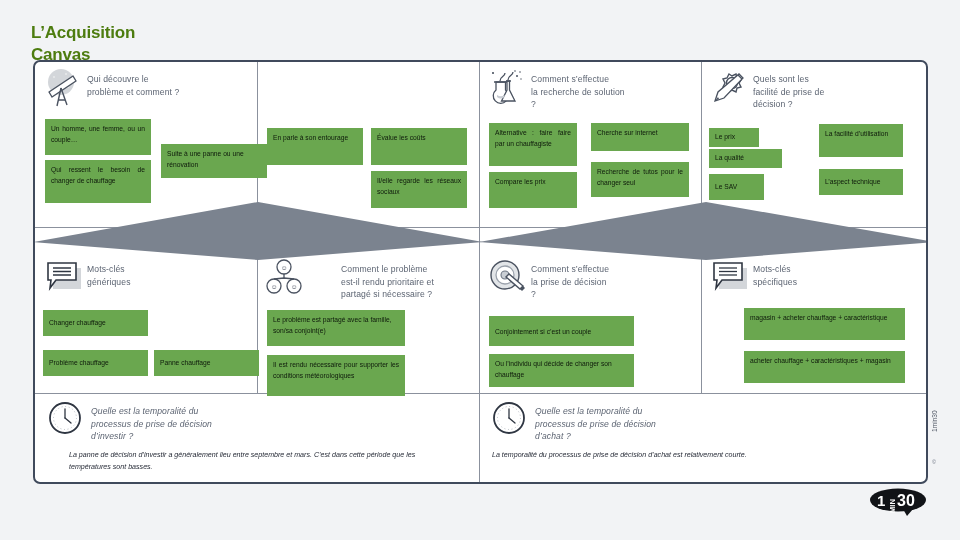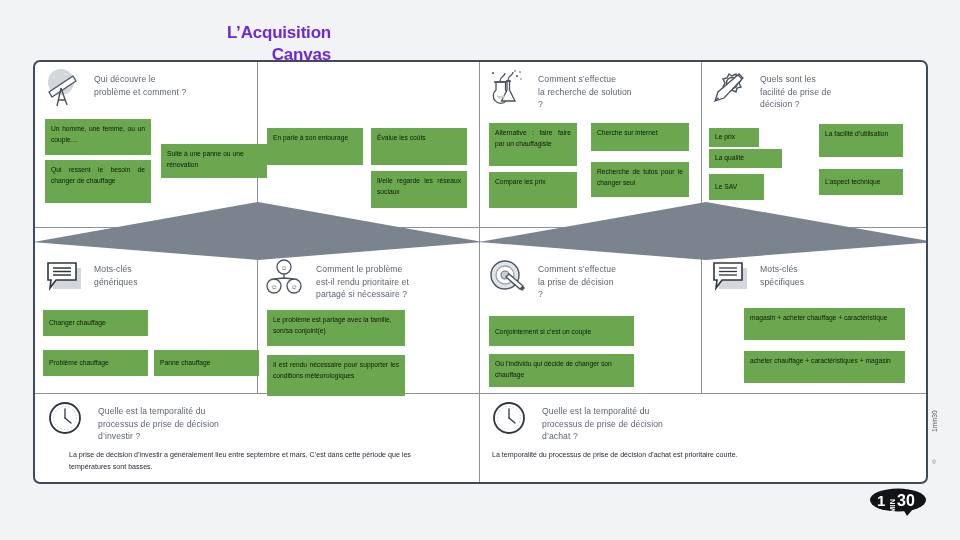--- a/index.html
+++ b/index.html
@@ -2,52 +2,51 @@
 <html><head>
 <meta charset="utf-8">
 <style>
   html,body{margin:0;padding:0;}
   body{
     width:960px;height:540px;background:#f2f3f5;
     font-family:"Liberation Sans",sans-serif;overflow:hidden;position:relative;
   }
   .page-title{
     position:absolute;left:31px;top:22px;width:300px;
-    font-size:17px;font-weight:bold;color:#6d28d9;line-height:1.28;
+    font-size:17px;font-weight:bold;color:#4d7c0f;line-height:1.28;
     letter-spacing:-0.2px;
-    text-align:right;
   }
   .canvas-frame{
     position:absolute;left:33px;top:60px;width:895px;height:424px;
     background:#ffffff;border:2px solid #404a5c;border-radius:7px;
     box-sizing:border-box;overflow:hidden;
   }
   
   .v-div{position:absolute;top:0;width:1px;background:#8b919d;}
   .h-div{position:absolute;left:0;right:0;height:1px;background:#8b919d;}
 
   .quad{position:absolute;box-sizing:border-box;}
 
-  .qhead{display:flex;align-items:flex-start;gap:7px;}
+  .qhead{display:flex;align-items:flex-start;}
   .qicon{width:44px;height:40px;flex:0 0 44px;position:relative;}
   .qicon svg{display:block;width:44px;height:40px;}
   .qtitle{
     font-size:8.6px;color:#5c6472;line-height:1.48;padding-top:5px;
     letter-spacing:0.1px;
   }
 
   .note{
     position:absolute;background:#6aa74f;color:#0e1a0b;
     font-size:6.7px;line-height:1.62;
     padding:5px 6px;box-sizing:border-box;text-align:justify;
   }
   .note.left{text-align:left;}
 
   
-  .tpanel{position:absolute;box-sizing:border-box;}
+  .tpanel{position:absolute;box-sizing:border-box;font-style:italic;}
   .tbody{
     font-size:7.1px;color:#1f2430;line-height:1.62;
   }
 
   .side-note{
     position:absolute;left:931px;top:432px;
     font-size:6.6px;color:#4a5260;
     transform:rotate(-90deg);transform-origin:left top;
     white-space:nowrap;
   }
@@ -207,21 +206,21 @@
             <path d="M19 16 L19 20"></path>
               <path d="M9 21 L19 20 L29 21"></path>
           </g>
           <g fill="#4a5260" font-family="Liberation Sans, sans-serif" font-size="6.5" text-anchor="middle">
             <text x="19" y="11.5">☺</text>
               <text x="9" y="30.5">☺</text>
               <text x="29" y="30.5">☺</text>
           </g>
         </svg>
       </span>
-      <span class="qtitle" style="white-space:pre-line;">Comment le problème
+      <span class="qtitle" style="white-space:pre-line;margin-left:32px;">Comment le problème
 est-il rendu prioritaire et
 partagé  si nécessaire ?</span>
     </div>
     <div class="note left" style="left:2px;top:52px;width:138px;height:36px;">Le problème est partagé avec la famille, son/sa conjoint(e)</div>
     <div class="note" style="left:2px;top:97px;width:138px;height:41px;">Il est rendu nécessaire pour supporter les conditions météorologiques</div>
   </div>
 
   <div class="quad" style="left:452px;top:196px;width:210px;height:132px;">
     <div class="qhead">
       <span class="qicon">
@@ -272,40 +271,40 @@
           <g stroke="#2f3642" stroke-width="1.3" stroke-linecap="round">
             <path d="M18 18 L18 9"></path>
               <path d="M18 18 L24 23"></path>
           </g>
         </svg>
       </span>
       <span class="qtitle" style="white-space:pre-line;">Quelle est la temporalité du
 processus  de prise de décision
 d’investir ?</span>
     </div>
-    <div class="tbody" style="margin:7px 0 0 22px;width:376px;">La prise de décision d’investir a généralement lieu entre septembre et mars. C’est dans cette période que les températures sont basses.</div>
+    <div class="tbody" style="margin:7px 0 0 22px;width:376px;">La panne de décision d’investir a généralement lieu entre septembre et mars. C’est dans cette période que les températures sont basses.</div>
   </div>
 
   <div class="tpanel" style="left:456px;top:338px;width:430px;height:80px;">
     <div class="qhead">
       <span class="qicon">
         <svg viewBox="0 0 44 40">
           <circle cx="18" cy="18" r="15" fill="#fff" stroke="#2f3642" stroke-width="1.8"></circle>
           <circle cx="18" cy="18" r="11.5" fill="none" stroke="#9ba2ac" stroke-width="0.7" stroke-dasharray="1 2.6"></circle>
           <g stroke="#2f3642" stroke-width="1.3" stroke-linecap="round">
             <path d="M18 18 L18 9"></path>
               <path d="M18 18 L24 23"></path>
           </g>
         </svg>
       </span>
       <span class="qtitle" style="white-space:pre-line;">Quelle est la temporalité du
 processus  de prise de décision
 d’achat ?</span>
     </div>
-    <div class="tbody" style="margin:7px 0 0 1px;width:400px;">La temporalité du processus de prise de décision d’achat est prioritaire courte.</div>
+    <div class="tbody" style="margin:7px 0 0 1px;width:400px;">La temporalité du processus de prise de décision d’achat est relativement courte.</div>
   </div>
 
 </div>
 
 <div class="side-note">1min30</div>
 <div class="copy-mark">©</div>
 
 <div class="logo">
   <svg viewBox="0 0 58 32" width="58" height="32">
     <ellipse cx="29" cy="15" rx="28" ry="11.5" fill="#111317"></ellipse>

